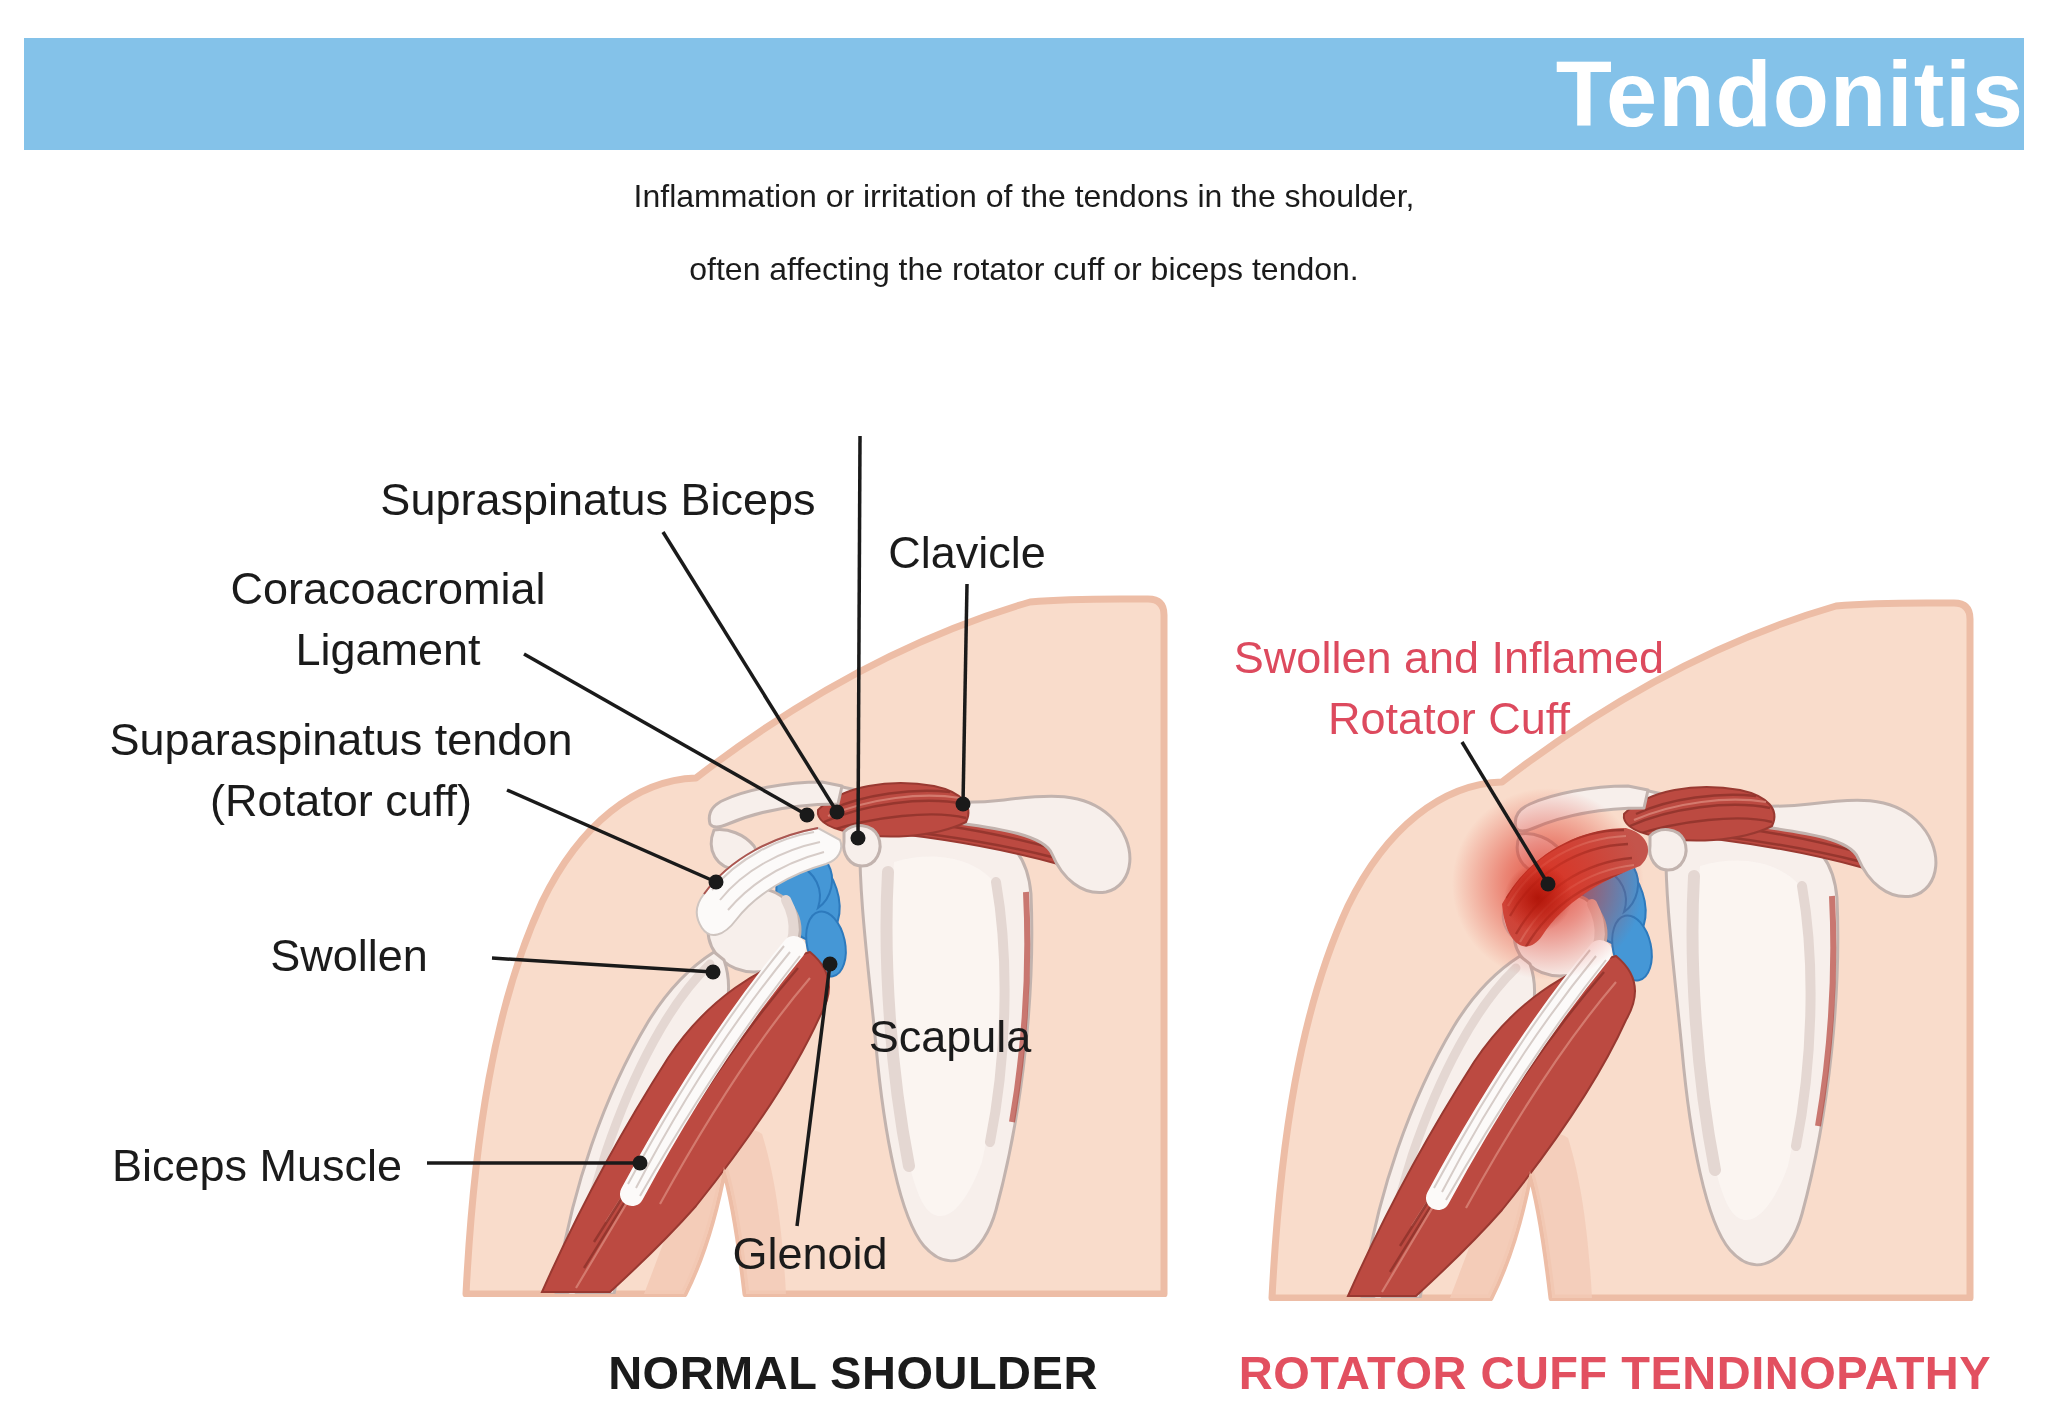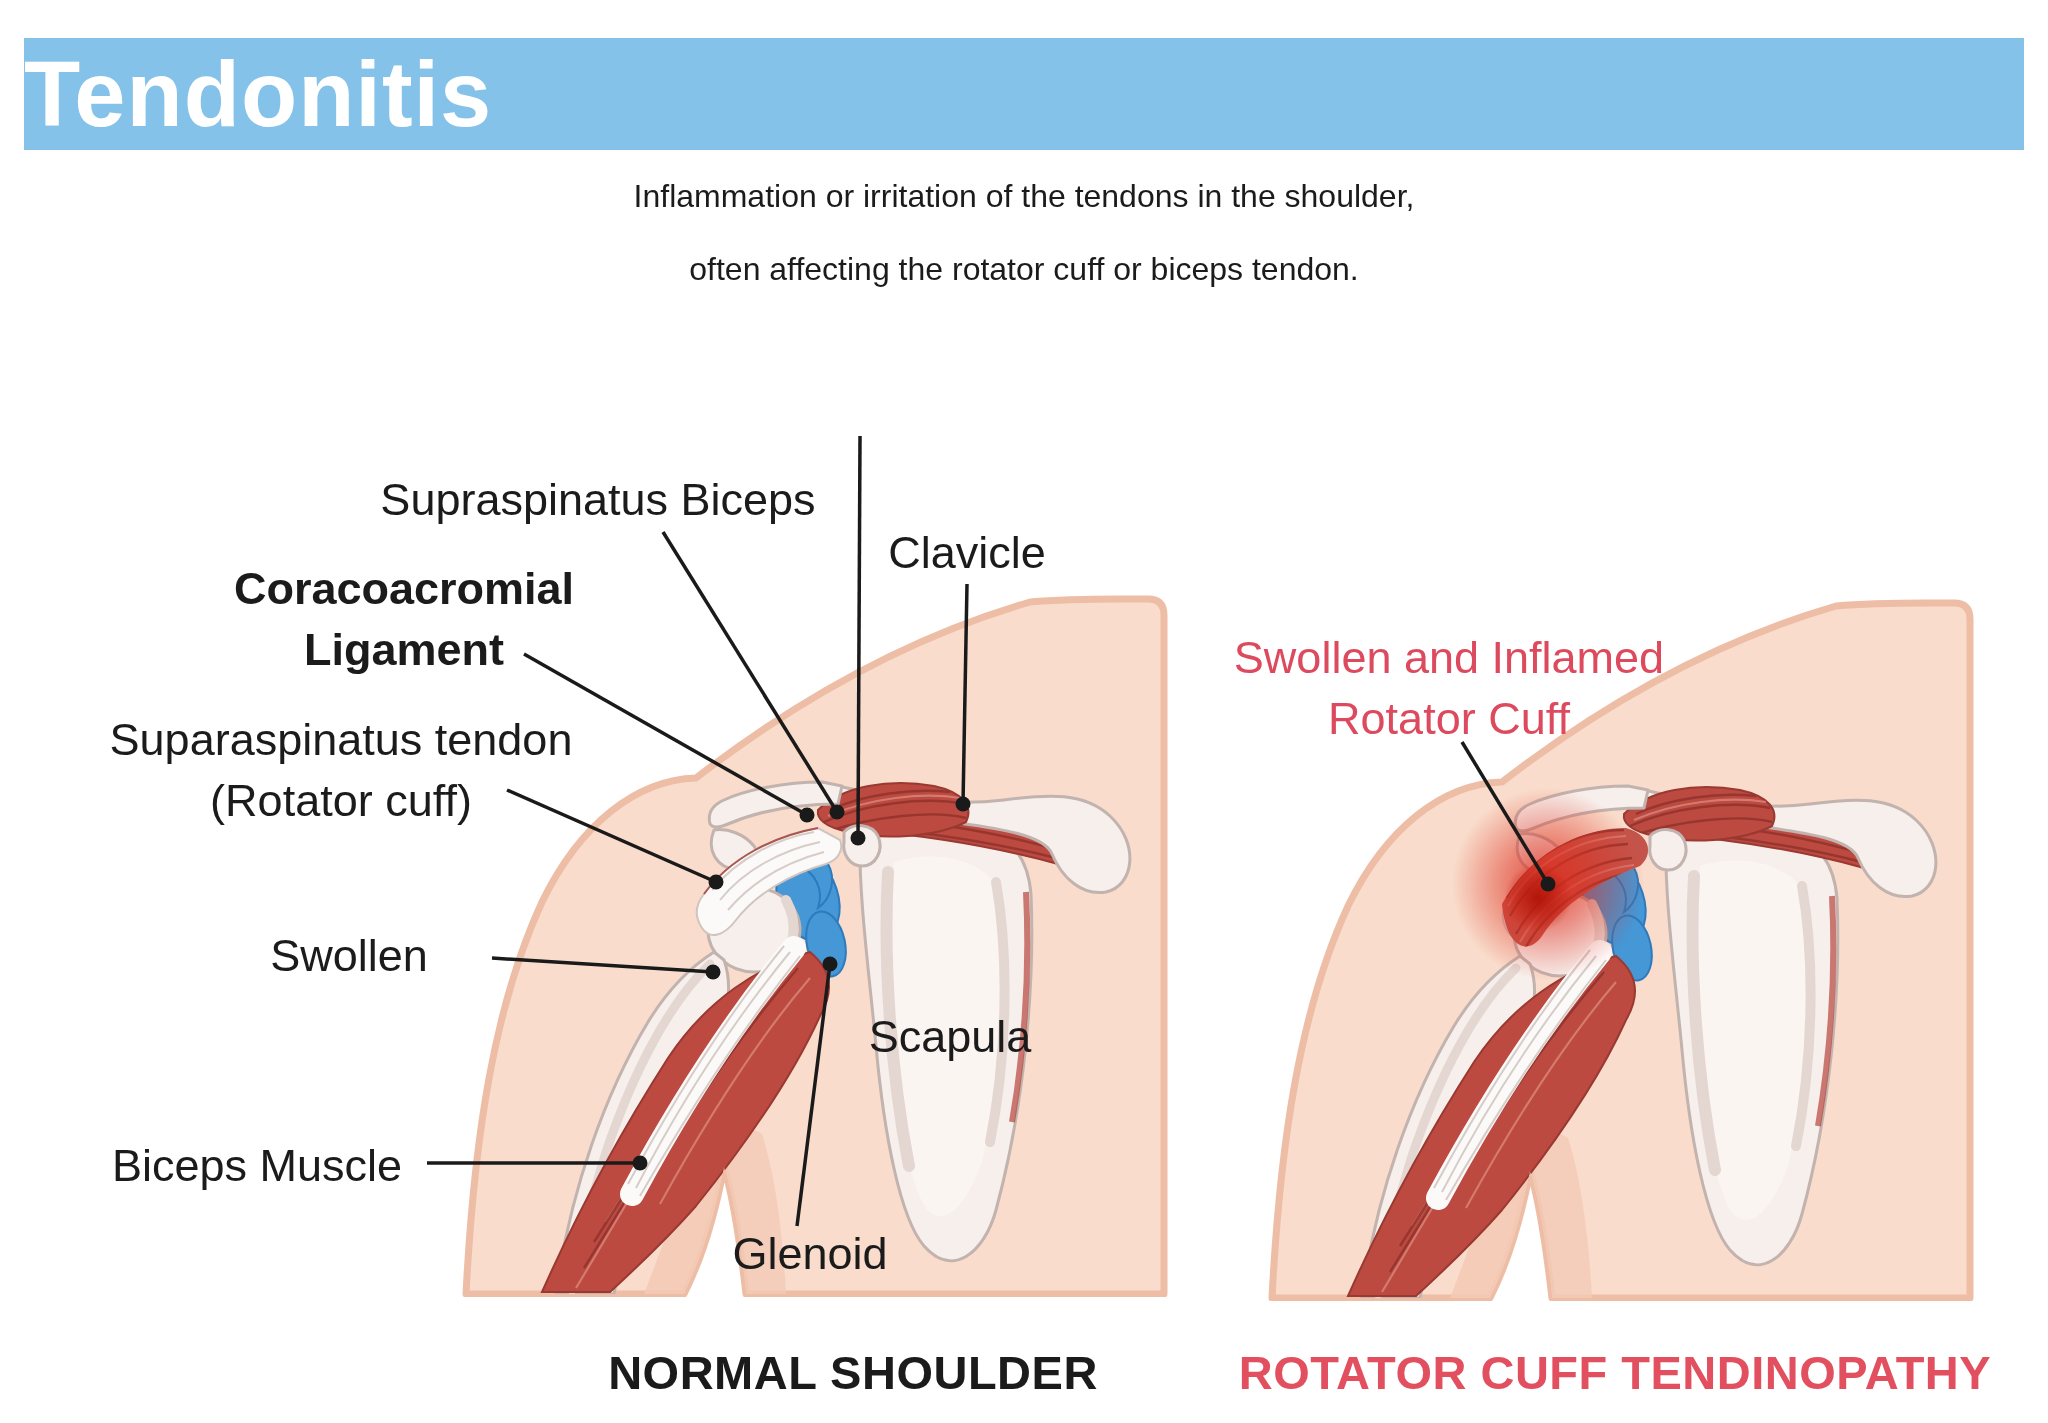--- a/index.html
+++ b/index.html
@@ -8,21 +8,21 @@
     --bone:#f7efeb; --bone-outline:#c2b3ae; --bone-shade:#e4d7d2;
     --muscle:#bc4a41; --muscle-dark:#8f322c; --muscle-light:#d67f73;
     --tendon:#fcfaf9; --tendon-stripe:#d6ccc8;
     --bursa:#4597d6; --bursa-dark:#2d7abd;
     --inflamed:#dd2e1e; --leader-line:#1a1a1a;
   }
   html,body{margin:0;padding:0;background:#ffffff;}
   .stage{position:relative;width:2048px;height:1423px;background:#ffffff;overflow:hidden;
          font-family:"Liberation Sans", sans-serif;}
   .banner{position:absolute;left:24px;top:38px;width:2000px;height:112px;
-          background:var(--banner-blue);display:flex;align-items:center;justify-content:flex-start;}
+          background:var(--banner-blue);display:flex;align-items:center;justify-content:flex-end;}
   .banner h1{margin:0;font-size:92px;font-weight:bold;color:#ffffff;letter-spacing:1px;}
   .subtitle{position:absolute;left:0;top:160px;width:2048px;text-align:center;
             color:var(--text-dark);font-size:32px;line-height:73px;}
   .illus{position:absolute;}
   .lbl{position:absolute;transform:translate(-50%,-50%);color:var(--text-dark);
        font-size:45px;line-height:61px;white-space:pre;text-align:center;}
   .lbl.red{color:var(--swollen-red);margin-top:42px;}
   .caption{position:absolute;transform:translate(-50%,-50%);font-size:47px;font-weight:bold;
            letter-spacing:.5px;white-space:nowrap;color:var(--text-dark);}
   .caption.red{color:var(--caption-red);}
@@ -251,21 +251,21 @@
       <line x1="797" y1="1226" x2="830" y2="964"></line>
         <circle cx="830" cy="964" r="7.5"></circle>
     </g>
     <g>
       <line x1="1462" y1="742" x2="1548" y2="884"></line>
         <circle cx="1548" cy="884" r="7.5"></circle>
     </g>
   </svg>
 
   <div class="lbl" style="left:598px;top:499px;">Supraspinatus Biceps</div>
-  <div class="lbl" style="left:404px;top:619px;font-weight:bold;">Coracoacromial
+  <div class="lbl" style="left:388px;top:619px;">Coracoacromial
 Ligament</div>
   <div class="lbl" style="left:341px;top:770px;">Suparaspinatus tendon
 (Rotator cuff)</div>
   <div class="lbl" style="left:349px;top:955px;">Swollen</div>
   <div class="lbl" style="left:257px;top:1165px;">Biceps Muscle</div>
   <div class="lbl" style="left:967px;top:552px;">Clavicle</div>
   <div class="lbl" style="left:950px;top:1036px;">Scapula</div>
   <div class="lbl" style="left:810px;top:1253px;">Glenoid</div>
 
   <div class="lbl red" style="left:1449px;top:646px;">Swollen and Inflamed

